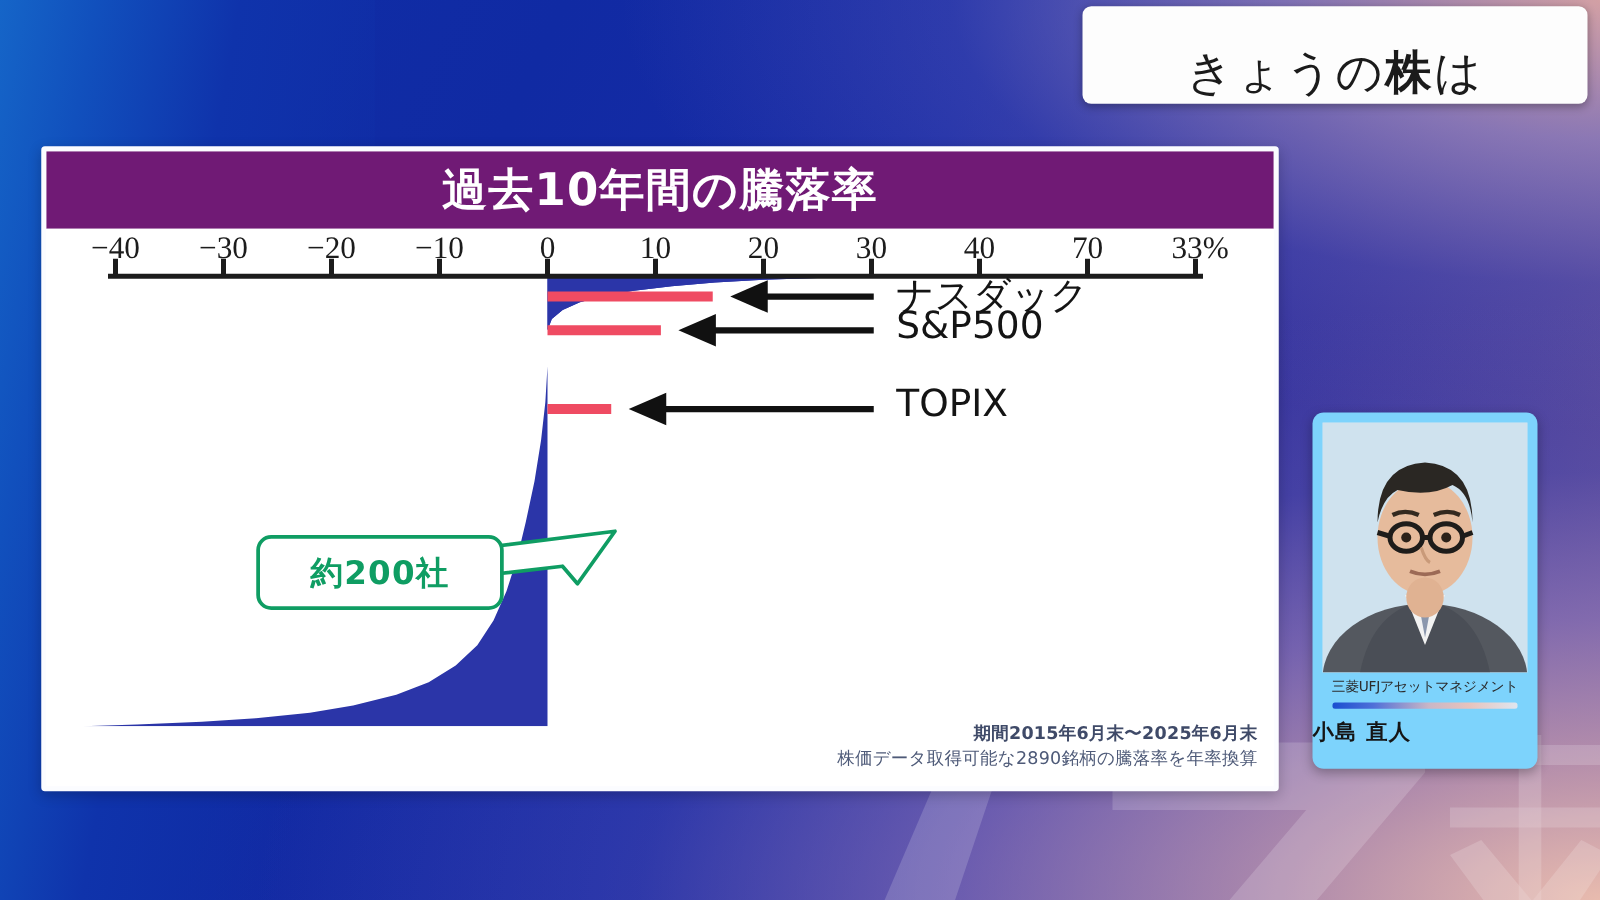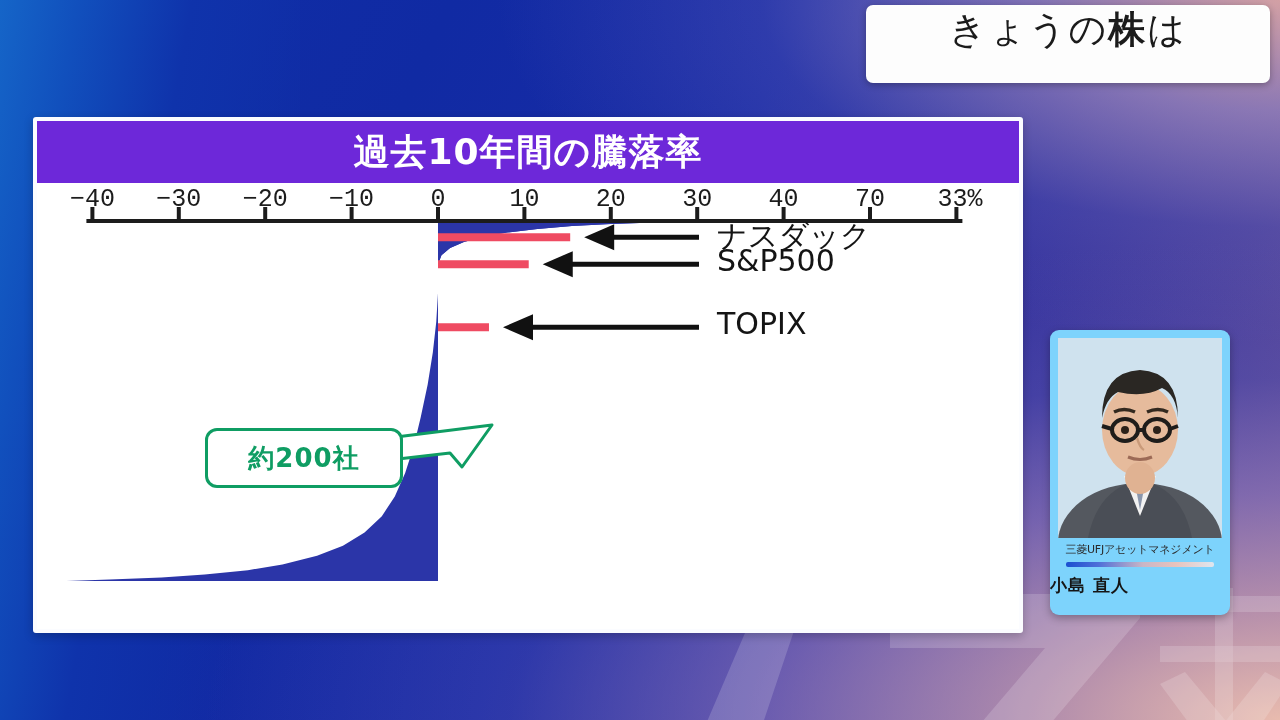--- a/index.html
+++ b/index.html
@@ -21,40 +21,40 @@
 
   
   #watermark{position:absolute;left:640px;bottom:-18px;width:660px;height:150px;
      pointer-events:none;opacity:.40;}
   #watermark svg{display:block;width:100%;height:100%;}
 
   
   #banner{position:absolute;left:866px;top:5px;width:404px;height:78px;
       background:#fdfdfd;border-radius:7px;
       box-shadow:0 2px 7px rgba(0,0,0,.30);
-      display:flex;align-items:flex-start;justify-content:center;}
+      display:flex;align-items:flex-end;justify-content:center;}
   #banner .txt{font-size:37px;color:#1b1b1b;letter-spacing:2px;
       font-family:"DejaVu Sans","Liberation Sans",sans-serif;}
   #banner .txt b{font-weight:700;}
 
   
   #panel{position:absolute;left:33px;top:117px;width:982px;height:508px;
       background:#ffffff;border:4px solid #fbfcff;border-radius:3px;
       box-shadow:0 3px 10px rgba(0,0,0,.22);overflow:hidden;}
-  #panel-title{height:62px;background:#6d28d9;
+  #panel-title{height:62px;background:#701a75;
       display:flex;align-items:center;justify-content:center;}
   #panel-title span{color:#fff;font-size:36px;font-weight:700;letter-spacing:1px;
       font-family:"DejaVu Sans","Liberation Sans",sans-serif;}
 
   #plot{position:relative;height:442px;background:#fff;}
 
   
   .tick-label{position:absolute;top:2px;font-size:25px;color:#1c1c1c;
       transform:translateX(-50%);white-space:nowrap;
-      font-family:Liberation Mono, monospace;}
+      font-family:Liberation Serif, serif;}
   .tick-label.pct{transform:translateX(-42%);}
 
   #axis{position:absolute;left:0;top:0;width:100%;height:100%;}
 
   
   #callout{position:absolute;left:168px;top:245px;width:192px;height:54px;
       border:3px solid #0f9d63;border-radius:12px;background:#fff;
       display:flex;align-items:center;justify-content:center;z-index:6;}
   #callout span{color:#0f9d63;font-size:26px;font-weight:700;letter-spacing:1px;
       font-family:"DejaVu Sans","Liberation Sans",sans-serif;}
@@ -179,20 +179,24 @@
     <svg id="callout-tail" viewBox="0 0 110 62">
       <path d="M4 14 L100 2 L70 44 L58 30 L6 36 Z" fill="#ffffff" stroke="#0f9d63" stroke-width="3" stroke-linejoin="round"></path>
     </svg>
 
     <div id="series-labels">
         <div class="series-label" style="left: 680px; top: 33.2px;">ナスダック</div>
         <div class="series-label" style="left: 680px; top: 60.2px;">S&amp;P500</div>
         <div class="series-label" style="left: 680px; top: 123.2px;">TOPIX</div>
       </div>
 
+    <div id="footnote">
+      <div>期間2015年6月末〜2025年6月末</div>
+      <div>株価データ取得可能な2890銘柄の騰落率を年率換算</div>
+    </div>
   </div>
 </div>
 
 <div id="card">
   <div id="photo">
     <svg viewBox="0 0 164 200" preserveAspectRatio="none">
       <rect width="164" height="200" fill="#cfe2ee"></rect>
       <ellipse cx="82" cy="205" rx="82" ry="60" fill="#54585f"></ellipse>
       <path d="M30 200 Q40 150 82 142 Q124 150 134 200 Z" fill="#4a4e56"></path>
       <path d="M66 138 L82 178 L98 138 Z" fill="#f2f2f2"></path>

